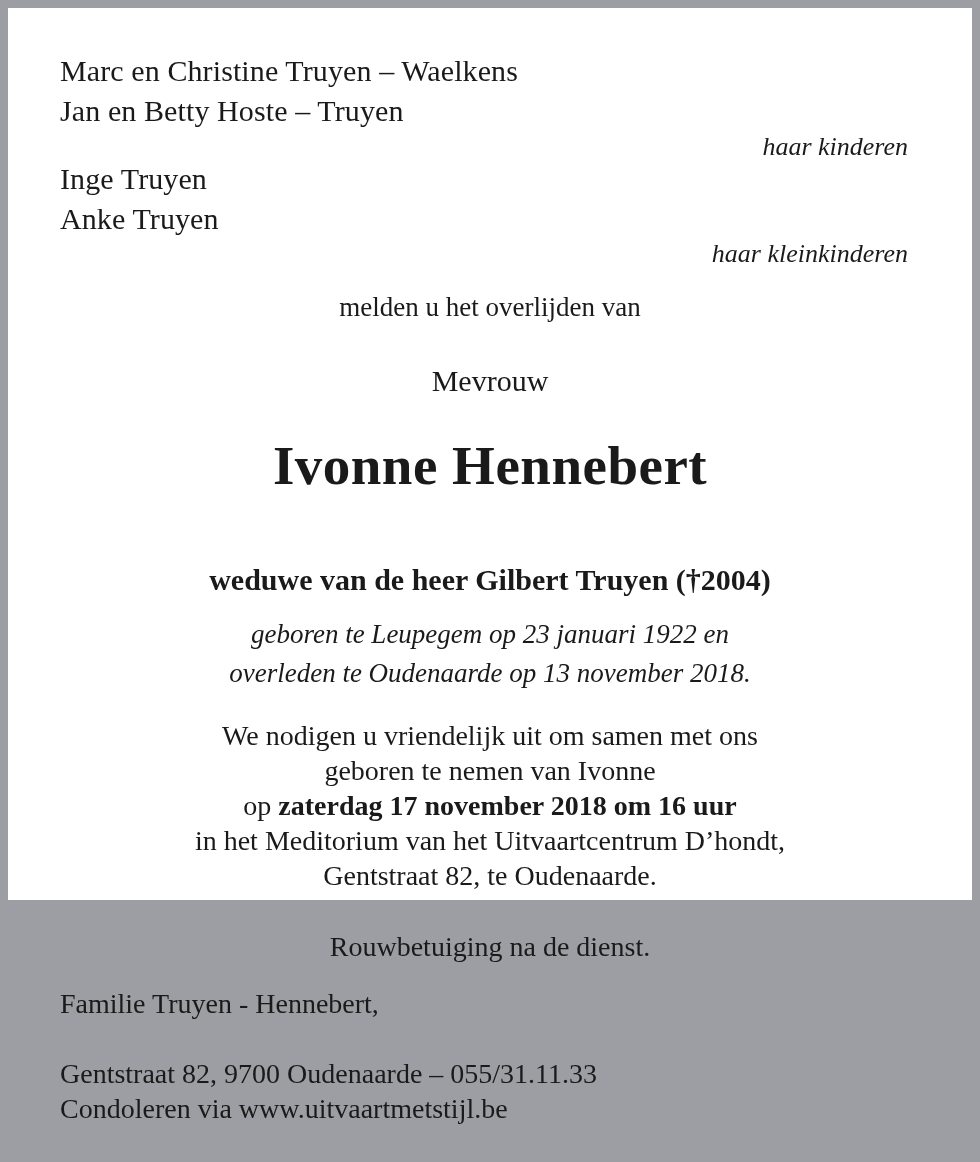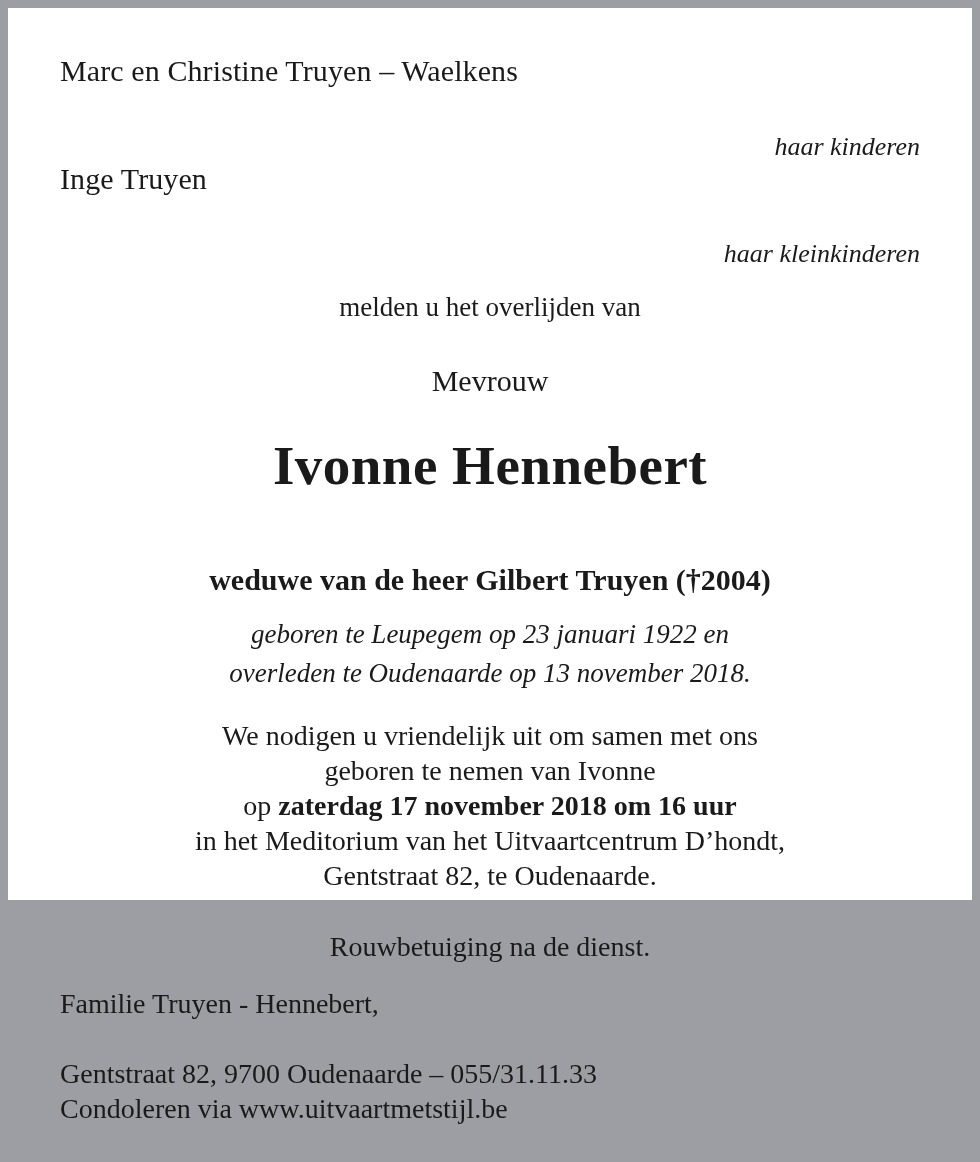--- a/index.html
+++ b/index.html
@@ -34,21 +34,21 @@
   }
 
   
   .line {
     position: absolute;
     white-space: nowrap;
     line-height: 1;
   }
 
   .left   { left: 0; text-align: left; }
-  .right  { right: 0; }
+  .right  { right: 12px; }
   .center { left: 0; width: 860px; text-align: center; }
 
   .fam {
     font-size: 30px;
     letter-spacing: 0.1px;
   }
 
   .role {
     font-style: italic;
     font-size: 26px;
@@ -95,23 +95,25 @@
     font-size: 28px;
   }
 </style>
 </head>
 <body>
 
 <div class="page">
   <div class="inner">
 
     <div class="line left fam" style="top:48px;">Marc en Christine Truyen – Waelkens</div>
+    <div class="line left fam" style="top:88px;">Jan en Betty Hoste – Truyen</div>
     <div class="line right role" style="top:126px;">haar kinderen</div>
 
     <div class="line left fam" style="top:156px;">Inge Truyen</div>
+    <div class="line left fam" style="top:196px;">Anke Truyen</div>
     <div class="line right role" style="top:233px;">haar kleinkinderen</div>
 
     <div class="line center announce" style="top:286px;">melden u het overlijden van</div>
 
     <div class="line center salutation" style="top:358px;">Mevrouw</div>
 
     <div class="line center deceased-name" style="top:430px;">Ivonne Hennebert</div>
 
     <div class="line center widow" style="top:537px;">weduwe van de heer Gilbert Truyen (†2004)</div>
 

